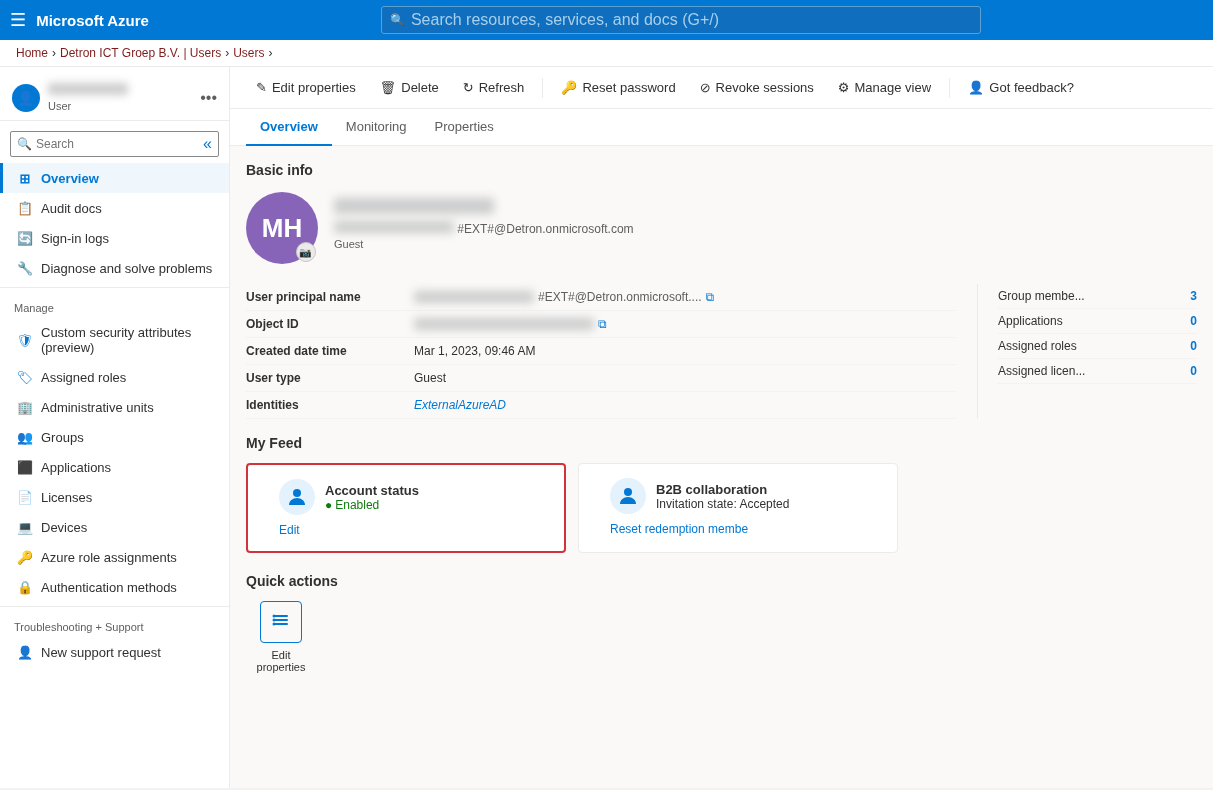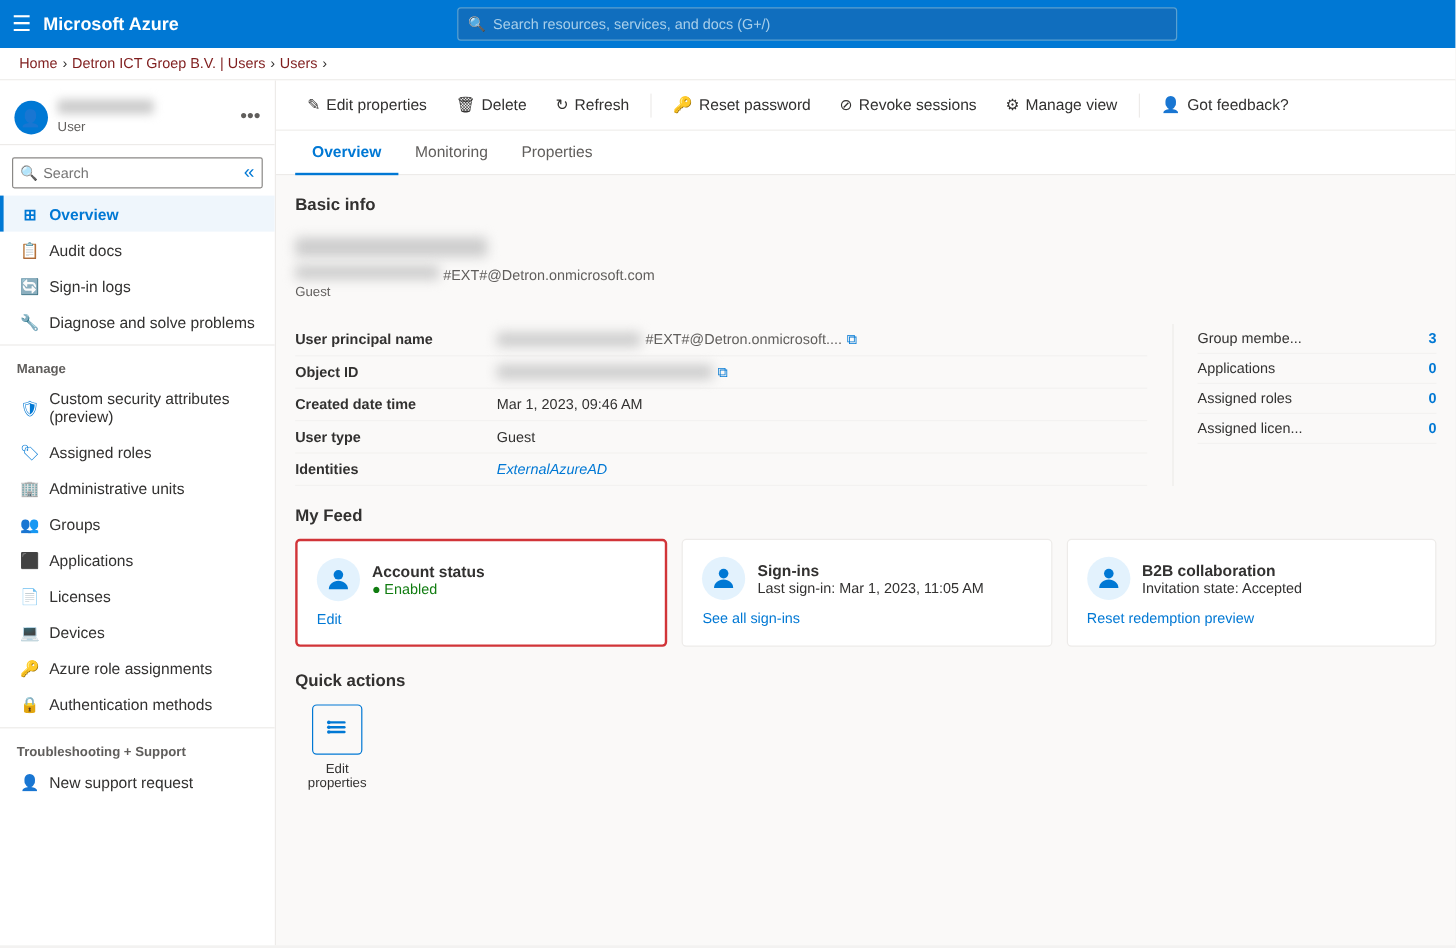--- a/index.html
+++ b/index.html
@@ -30,21 +30,21 @@
       height: 28px;
       color: #cce4f7;
       font-size: 12px;
       gap: 6px;
     }
     .topbar-search input {
       background: transparent;
       border: none;
       outline: none;
       color: #cce4f7;
-      font-size: 12px;
+      font-size: 16px;
       width: 100%;
     }
     .topbar-search input::placeholder { color: #a8cfea; }
 
     
     .breadcrumb {
       background: white;
       padding: 6px 16px;
       font-size: 12px;
       color: #0078d4;
@@ -110,21 +110,21 @@
       font-size: 13px;
       color: #323130;
       border-left: 3px solid transparent;
     }
     .sidebar-item.active { background: #eff6fc; border-left-color: #0078d4; color: #0078d4; font-weight: 600; }
     .sidebar-item-icon { width: 16px; height: 16px; display: flex; align-items: center; justify-content: center; flex-shrink: 0; }
 
     .sidebar-section-label {
       padding: 10px 14px 4px;
       font-size: 11px;
-      font-weight: 700;
+      font-weight: 400;
       color: #605e5c;
       text-transform: none;
     }
     .sidebar-divider { border: none; border-top: 1px solid #edebe9; margin: 4px 0; }
 
     
     .main {
       flex: 1;
       overflow-y: auto;
       background: #faf9f8;
@@ -216,21 +216,21 @@
     .info-left { flex: 1; }
     .info-right { width: 220px; padding-left: 20px; border-left: 1px solid #edebe9; margin-left: 20px; }
 
     
     .my-feed-title { font-size: 14px; font-weight: 600; margin-bottom: 12px; margin-top: 16px; }
     .feed-cards { display: flex; gap: 12px; flex-wrap: wrap; }
     .feed-card {
       background: white;
       border: 1px solid #edebe9;
       border-radius: 4px;
-      padding: 14px 16px;
+      padding: 14px 31px;
       min-width: 200px;
       flex: 1;
       max-width: 320px;
     }
     .feed-card.highlighted {
       border: 2px solid #d13438;
     }
     .feed-card-header { display: flex; align-items: center; gap: 10px; margin-bottom: 6px; }
     .feed-card-icon {
       width: 36px; height: 36px;
@@ -415,20 +415,24 @@
       <div class="tab active">Overview</div>
       <div class="tab">Monitoring</div>
       <div class="tab">Properties</div>
     </div>
 
     <div class="content">
 
       <div class="section-title">Basic info</div>
 
       <div class="user-header">
+        <div class="avatar-circle">
+          <span>MH</span>
+          <div class="avatar-camera">📷</div>
+        </div>
         <div class="user-name-info">
           <div style="margin-bottom:4px;">
             <span class="blurred" style="height:16px; width:160px; display:inline-block;"></span>
           </div>
           <div class="user-email">
             <span class="blurred" style="height:12px; width:120px; display:inline-block;"></span>
             <span style="color:#605e5c; font-size:12px;"> <span>#EXT#@Detron.onmicrosoft.com</span></span>
           </div>
           <div class="user-type-badge">Guest</div>
         </div>
@@ -508,50 +512,35 @@
               <div class="feed-card-title">Account status</div>
               <div class="feed-card-subtitle status-enabled">
                 <span style="color:#107c10;">●</span>
                 <span>Enabled</span>
               </div>
             </div>
           </div>
           <a href="#" class="feed-card-link">Edit</a>
         </div>
 
-        <div class="feed-card">
-          <div class="feed-card-header">
-            <div class="feed-card-icon">
-              <svg width="24" height="24" viewBox="0 0 24 24" fill="none">
-                <circle cx="12" cy="8" r="4" fill="#0078d4"></circle>
-                <path d="M4 20c0-4 3.6-7 8-7s8 3 8 7" fill="#0078d4"></path>
-              </svg>
-            </div>
-            <div>
-              <div class="feed-card-title">Sign-ins</div>
-              <div class="feed-card-subtitle">Last sign-in: Mar 1, 2023, 11:05 AM</div>
-            </div>
-          </div>
-          <a href="#" class="feed-card-link">See all sign-ins</a>
-        </div>
 
         <div class="feed-card">
           <div class="feed-card-header">
             <div class="feed-card-icon">
               <svg width="24" height="24" viewBox="0 0 24 24" fill="none">
                 <circle cx="12" cy="8" r="4" fill="#0078d4"></circle>
                 <path d="M4 20c0-4 3.6-7 8-7s8 3 8 7" fill="#0078d4"></path>
               </svg>
             </div>
             <div>
               <div class="feed-card-title">B2B collaboration</div>
               <div class="feed-card-subtitle">Invitation state: Accepted</div>
             </div>
           </div>
-          <a href="#" class="feed-card-link">Reset redemption preview</a>
+          <a href="#" class="feed-card-link">Reset redemption membe</a>
         </div>
 
       </div>
 
       <div class="quick-actions-title">Quick actions</div>
       <div class="quick-actions">
         <div class="quick-action-item">
           <div class="quick-action-icon">
             <svg width="22" height="22" viewBox="0 0 22 22" fill="none" xmlns="http://www.w3.org/2000/svg">
               <rect x="4" y="8" width="14" height="2" rx="1" fill="#0078d4"></rect>

